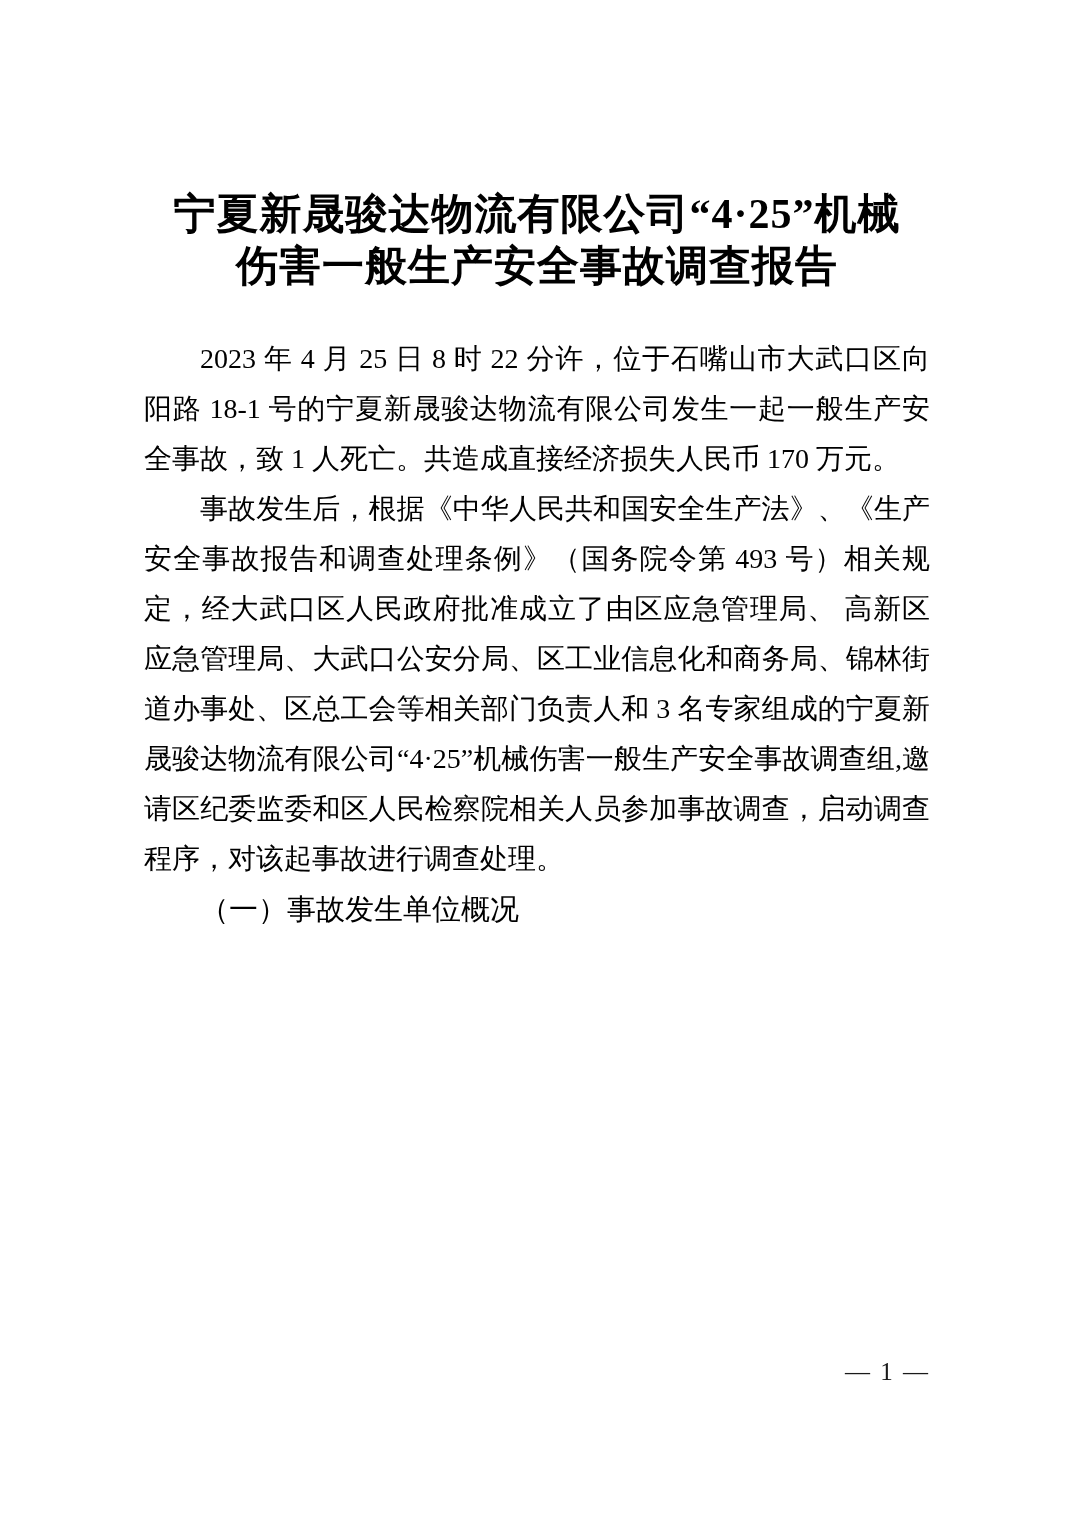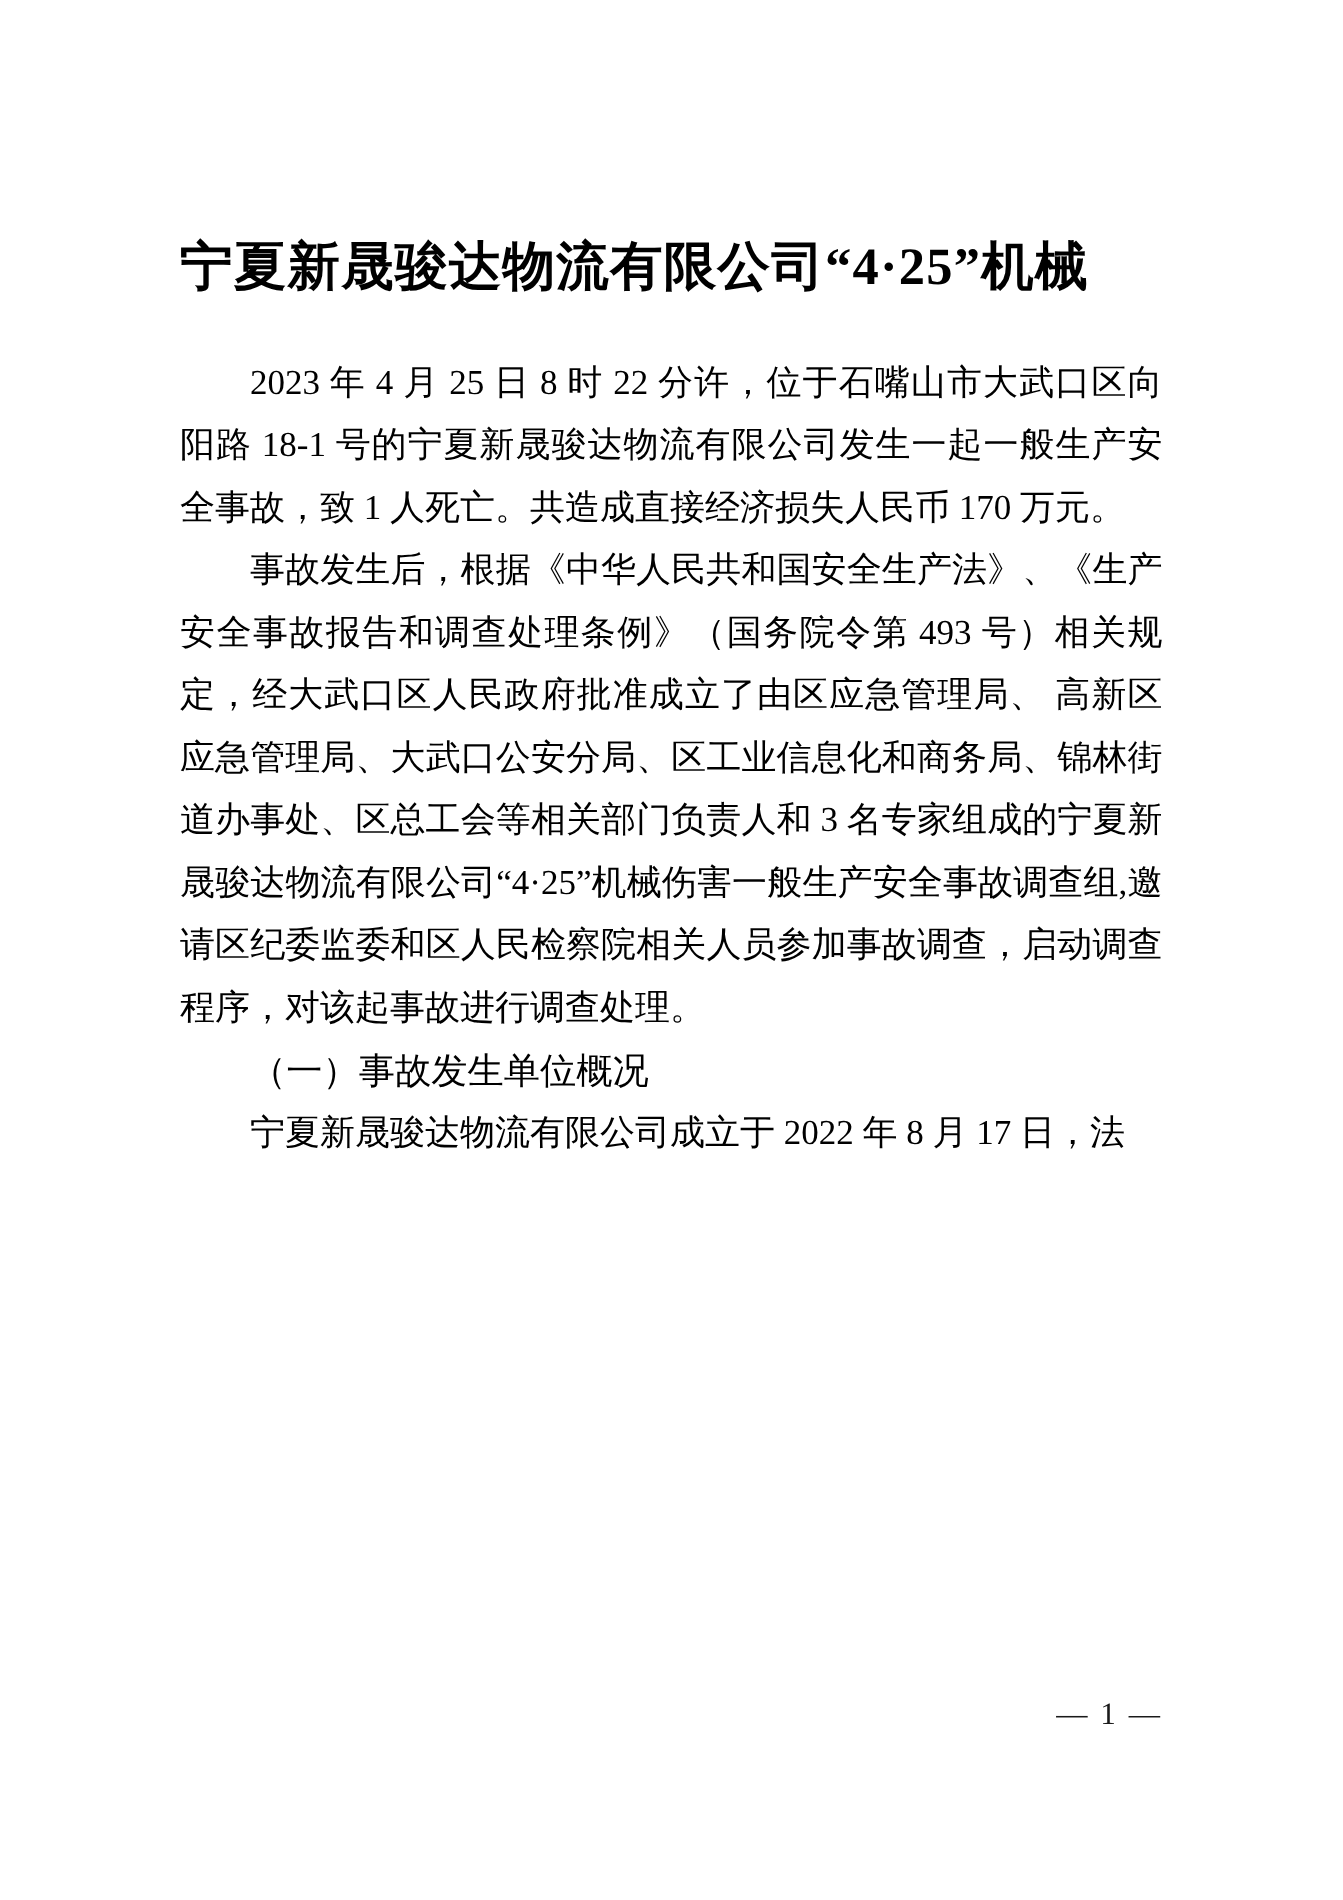--- a/index.html
+++ b/index.html
@@ -21,20 +21,21 @@
     top: 0;
     left: 144px;
     width: 786px;
     padding-top: 188px;
   }
   .doc-title {
     margin: 0 0 42px 0;
     font-size: 42px;
     line-height: 52px;
     font-weight: bold;
+    text-align: center;
     letter-spacing: 1px;
   }
   .doc-title .title-line {
     display: block;
     white-space: nowrap;
   }
   .para {
     margin: 0;
     font-size: 28px;
     line-height: 50px;
@@ -70,28 +71,28 @@
   }
 </style>
 </head>
 <body>
 
 <div class="page">
   <div class="content">
 
     <h1 class="doc-title">
       <span class="title-line">宁夏新晟骏达物流有限公司“4·25”机械</span>
+      <span class="title-line">伤害一般生产安全事故调查报告</span>
     </h1>
 
     <p class="para">2023 年 4 月 25 日 8 时 22 分许，位于石嘴山市大武口区向阳路 18-1 号的宁夏新晟骏达物流有限公司发生一起一般生产安全事故，致 1 人死亡。共造成直接经济损失人民币 170 万元。</p>
 
     <p class="para">事故发生后，根据《中华人民共和国安全生产法》、《生产安全事故报告和调查处理条例》（国务院令第 493 号）相关规定，经大武口区人民政府批准成立了由区应急管理局、 高新区应急管理局、大武口公安分局、区工业信息化和商务局、锦林街道办事处、区总工会等相关部门负责人和 3 名专家组成的宁夏新晟骏达物流有限公司“4·25”机械伤害一般生产安全事故调查组,邀请区纪委监委和区人民检察院相关人员参加事故调查，启动调查程序，对该起事故进行调查处理。</p>
 
 
 
     <h3 class="subsection-heading">（一）事故发生单位概况</h3>
 
-    <p class="para">宁夏新晟骏达物流有限公司成立于 2022 年 8 月 17 日，法</p>
 
   </div>
 
   <div class="page-footer">— 1 —</div>
 </div>
 
 </body></html>

